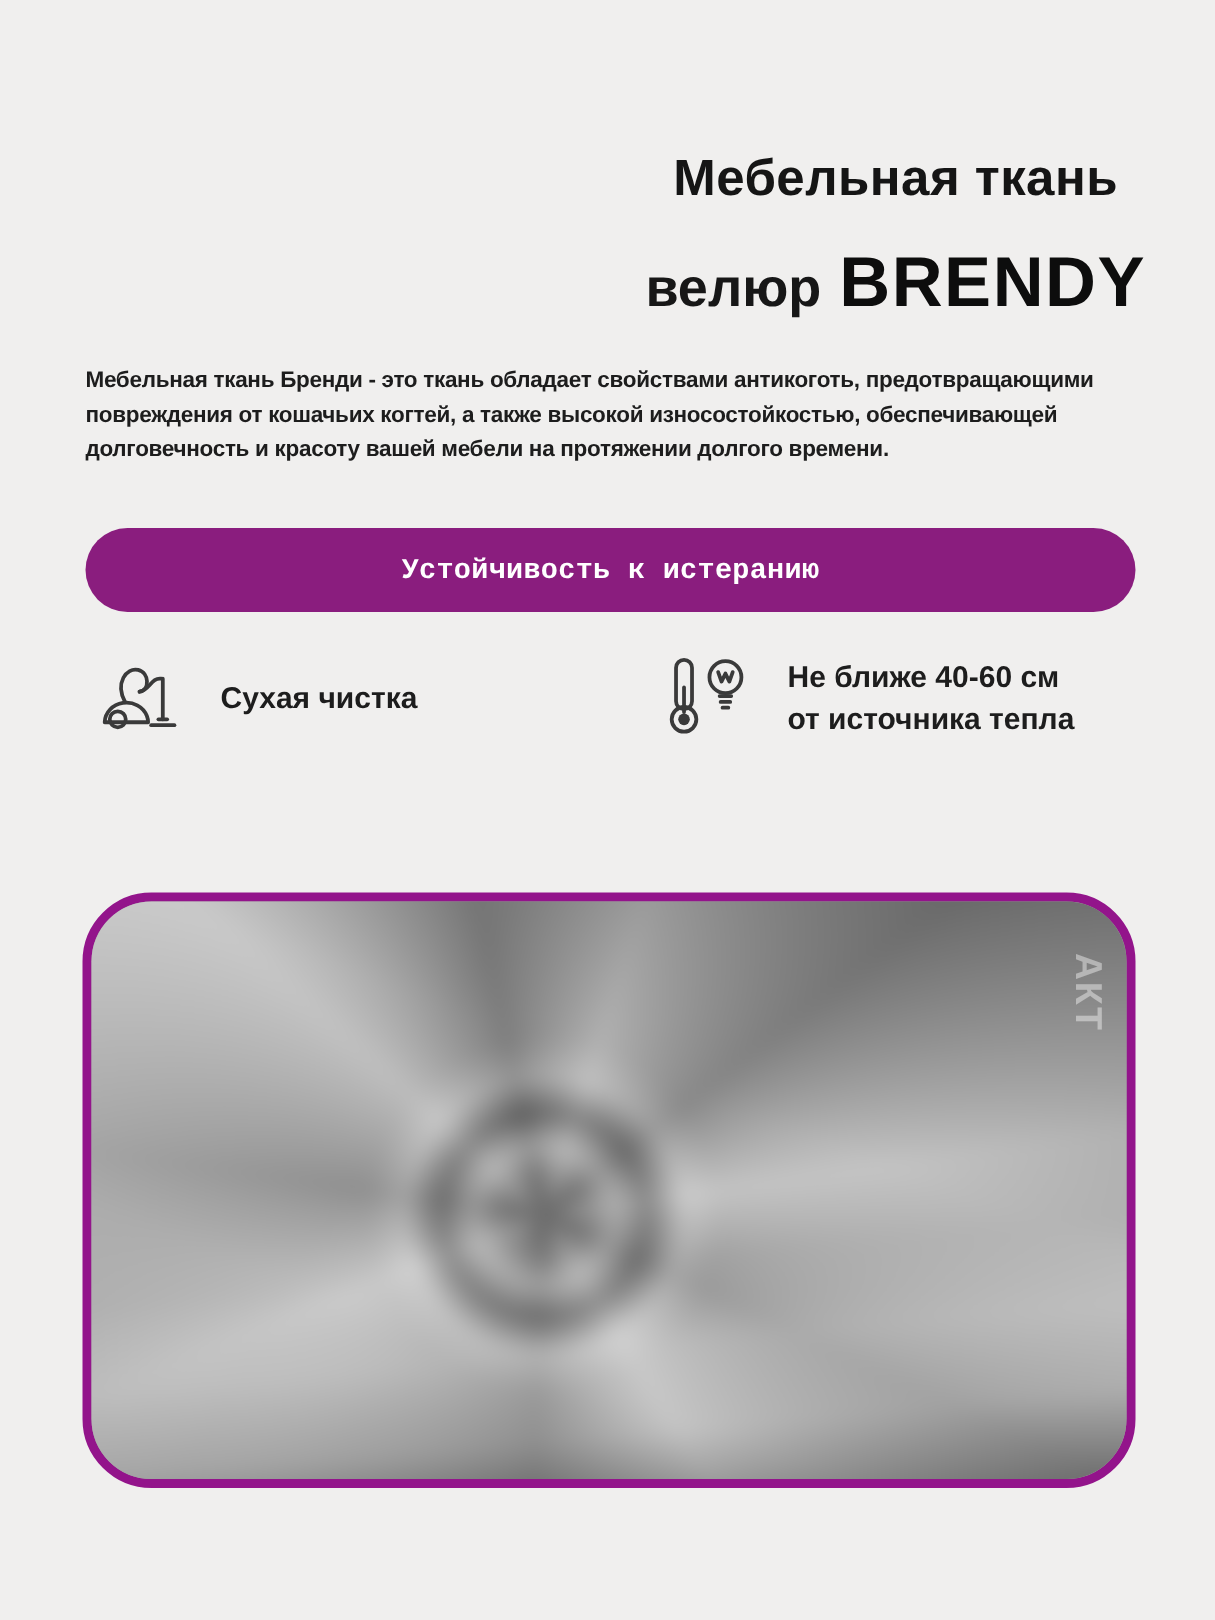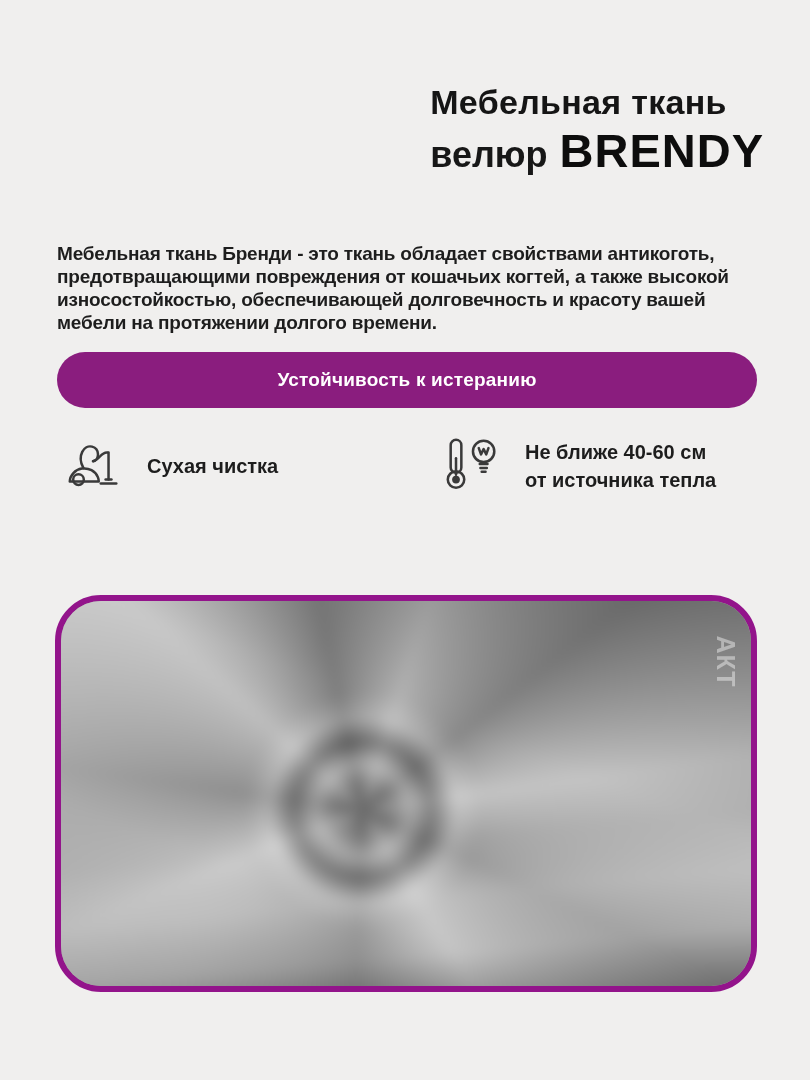--- a/index.html
+++ b/index.html
@@ -7,51 +7,51 @@
     width: 810px; height: 1080px;
     background: #f0efee;
     font-family: "Liberation Sans", sans-serif;
     color: #1c1c1c;
     overflow: hidden;
   }
   .page { position: relative; width: 810px; height: 1080px; }
 
   
   .title-block {
-    position: absolute; top: 84px; right: 46px;
-    text-align: left; line-height: 1.1;
+    position: absolute; top: 101px; right: 46px;
+    text-align: center; line-height: 1.1;
   }
   .title-line1 {
     font-size: 34px; font-weight: bold; letter-spacing: 0.3px; color: #151515;
   }
-  .title-line2 { margin-top: 4px; white-space: nowrap; }
+  .title-line2 { margin-top: 24px; white-space: nowrap; }
   .title-velour {
     font-size: 36px; font-weight: bold; color: #171717; margin-right: 12px;
   }
   .title-brand {
     font-size: 47px; font-weight: bold; letter-spacing: 1px; color: #0d0d0d;
   }
 
   
   .description {
     position: absolute; top: 242px; left: 57px; width: 706px;
-    font-size: 19px; font-weight: bold; line-height: 23px;
+    font-size: 15px; font-weight: bold; line-height: 23px;
     letter-spacing: -0.2px; color: #1d1d1d;
   }
 
   
   .badges {
     position: absolute; top: 352px; left: 57px; width: 700px;
     display: flex; gap: 13px;
   }
   .badge {
     flex: 1; height: 56px; border-radius: 28px;
     background: #8a1d7e; color: #ffffff;
     display: flex; align-items: center; justify-content: center;
-    font-size: 19px; font-weight: bold; letter-spacing: 0.2px;
+    font-size: 19px; font-weight: bold; letter-spacing: 0.2px; font-family: Liberation Mono, monospace;
   }
 
   
   .features {
     position: absolute; top: 430px; left: 57px; width: 706px;
     display: grid; grid-template-columns: 378px 1fr; row-gap: 10px;
   }
   .feature { display: flex; align-items: center; gap: 16px; min-height: 72px; }
   .feature-icon {
     width: 74px; height: 66px; flex: 0 0 74px;

